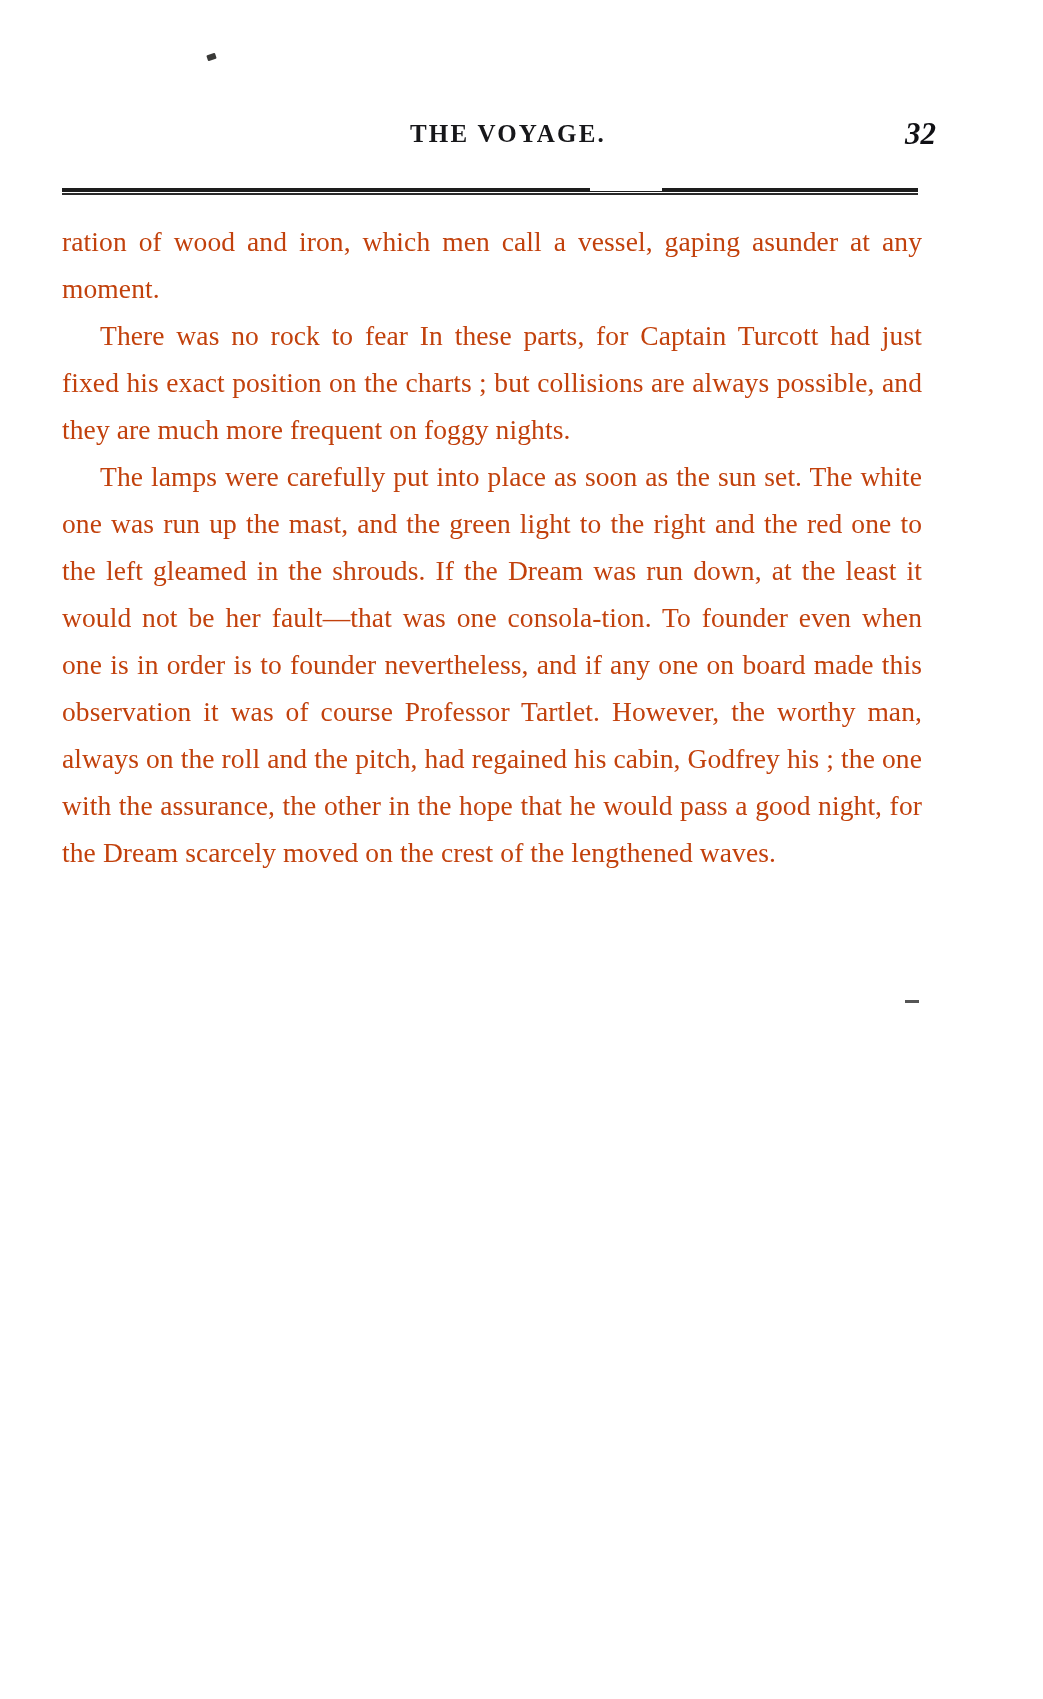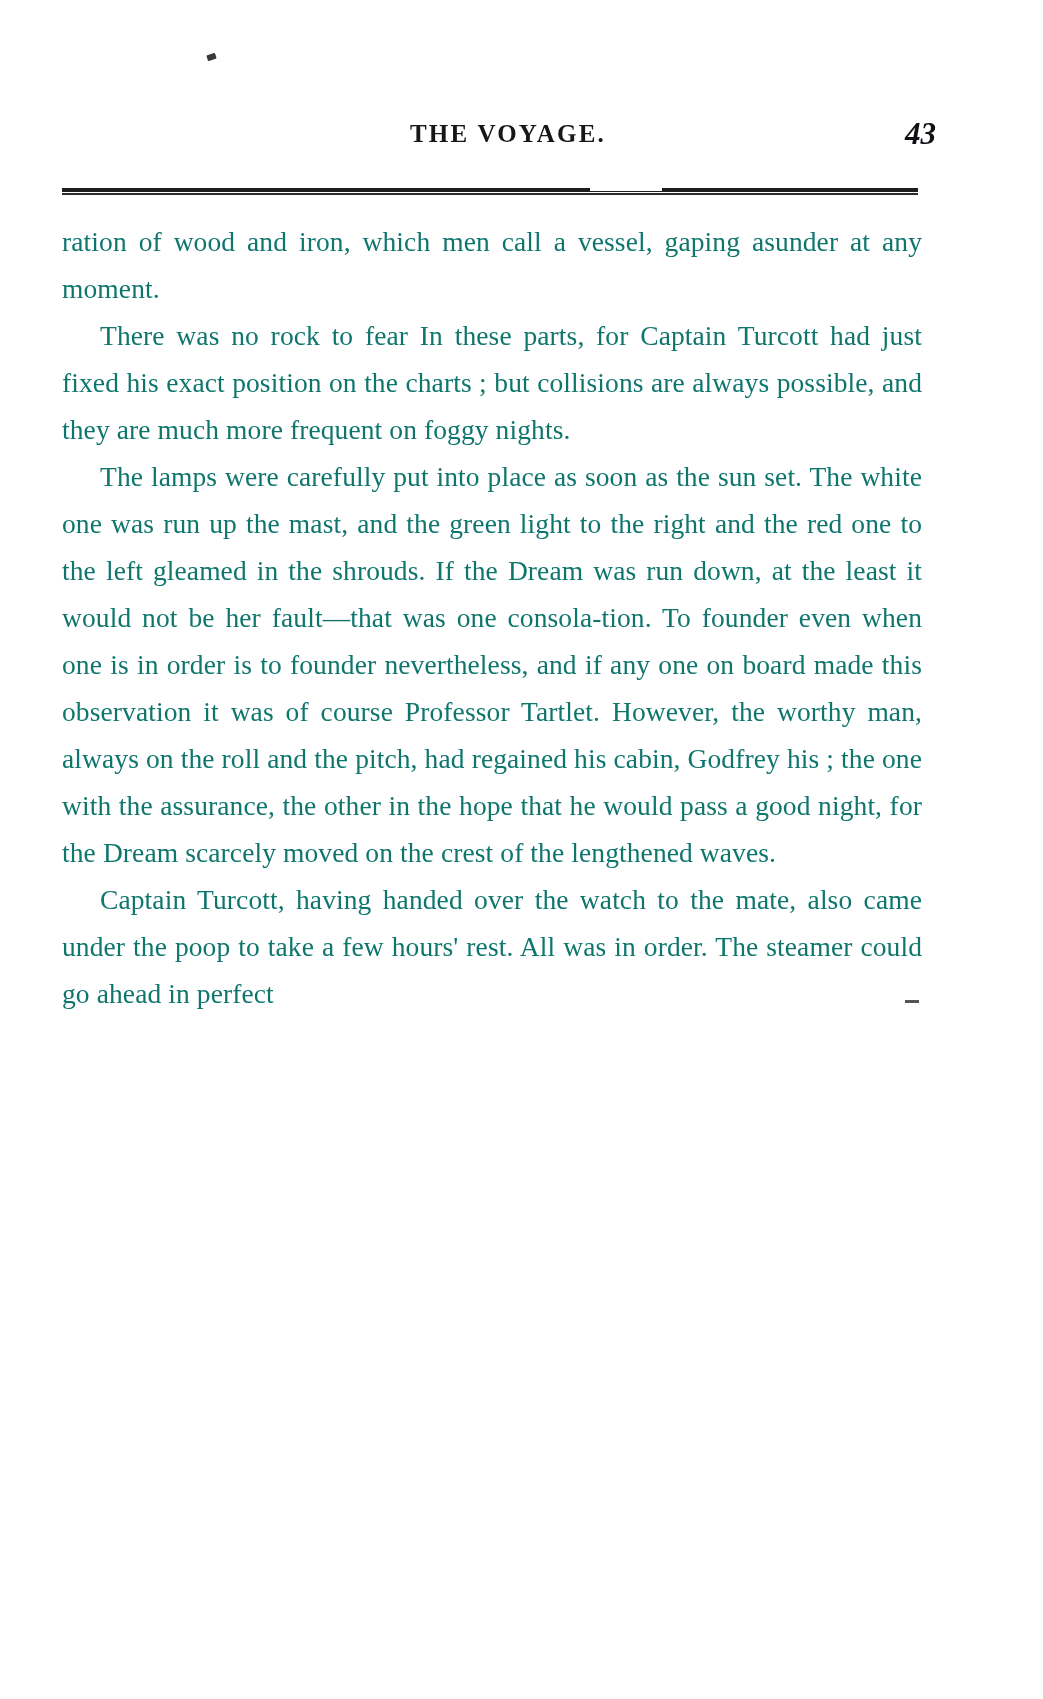--- a/index.html
+++ b/index.html
@@ -86,21 +86,21 @@
     left: 62px;
     top: 218px;
     width: 860px;
   }
   .body-text p {
     margin: 0;
     font-size: 27.5px;
     line-height: 47px;
     text-align: justify;
     text-justify: inter-word;
-    color: #0f766e;
+    color: #c2410c;
     letter-spacing: 0.1px;
   }
   .body-text p.indent {
     text-indent: 38px;
   }
   .body-text p .it {
   }
   .dash-mark {
     position: absolute;
     left: 905px;
@@ -112,29 +112,28 @@
 </style>
 </head>
 <body>
 
 <div class="page">
 
   <div class="stray-mark"></div>
 
   <div class="header">
     <div class="running-title">THE  VOYAGE.</div>
-    <div class="page-number">43</div>
+    <div class="page-number">32</div>
   </div>
 
   <div class="rule"></div>
   <div class="rule thin"></div>
   <div class="rule-gap"></div>
 
   <div class="body-text" id="body-text">
       <p><span>ration of wood and iron, which men call a vessel, gaping asunder at any moment.</span></p>
       <p class="indent"><span>There was no rock to fear In these parts, for Captain Turcott had just fixed his exact position on the charts ; but collisions are always possible, and they are much more frequent on foggy nights.</span></p>
       <p class="indent"><span>The lamps were carefully put into place as soon as the sun set.   The white one was run up the mast, and the green light to the right and the red one to the left gleamed in the shrouds.   If the </span><span class="it">Dream</span><span> was run down, at the least it would not be her fault—that was one consola-tion.   To founder even when one is in order is to founder nevertheless, and if any one on board made this observation it was of course Professor Tartlet.   However, the worthy man, always on the roll and the pitch, had regained his cabin, Godfrey his ; the one with the assurance, the other in the hope that he would pass a good night, for the </span><span class="it">Dream</span><span> scarcely moved on the crest of the lengthened waves.</span></p>
-      <p class="indent"><span>Captain Turcott, having handed over the watch to the mate, also came under the poop to take a few hours' rest. All was in order.   The steamer could go ahead in perfect</span></p>
     </div>
 
   <div class="dash-mark"></div>
 
 </div>
 
 </body></html>

